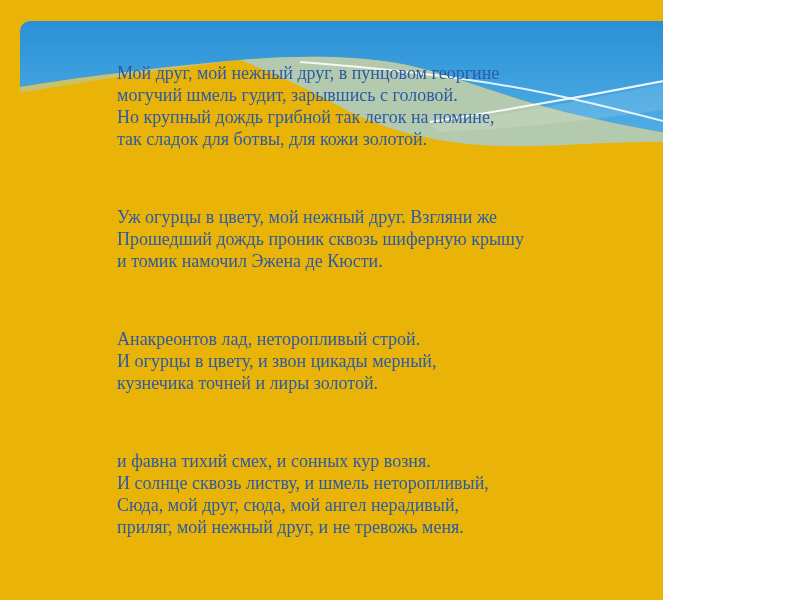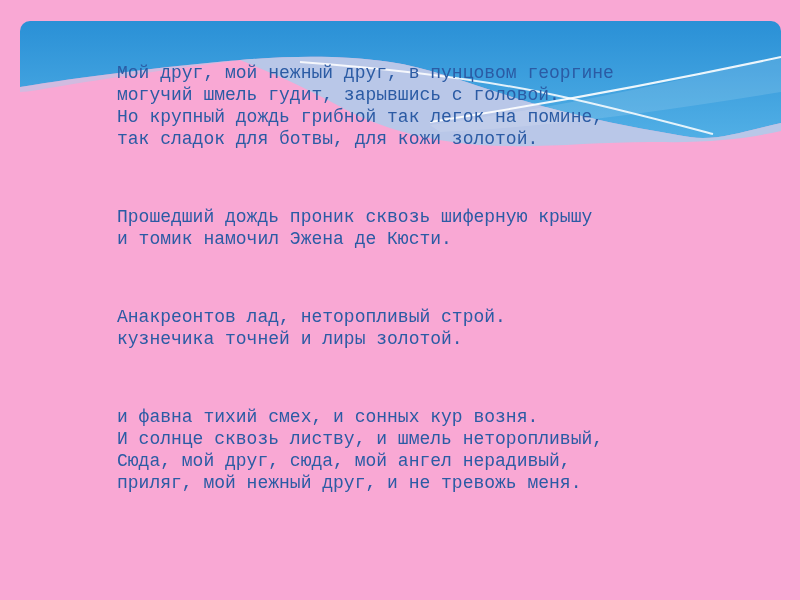--- a/index.html
+++ b/index.html
@@ -2,25 +2,25 @@
 <html><head>
 <meta charset="utf-8">
 <style>
   html, body {
     margin: 0;
     padding: 0;
     background: #ffffff;
   }
   .slide {
     position: relative;
-    width: 800px;
+    width: 663px;
     height: 600px;
-    background: #f9a8d4;
+    background: #eab308;
     overflow: hidden;
-    font-family: Liberation Mono, monospace;
+    font-family: Liberation Serif, serif;
   }
   .banner {
     position: absolute;
     top: 0;
     left: 0;
     display: block;
   }
   .poem {
     position: absolute;
     left: 117px;
@@ -92,25 +92,27 @@
   </svg>
 
   <div class="poem">
     <p>
       <span class="line">Мой друг, мой нежный друг, в пунцовом георгине</span>
       <span class="line">могучий шмель гудит, зарывшись с головой.</span>
       <span class="line">Но крупный дождь грибной так легок на помине,</span>
       <span class="line">так сладок для ботвы, для кожи золотой.</span>
     </p>
     <p>
+      <span class="line">Уж огурцы в цвету, мой нежный друг. Взгляни же</span>
       <span class="line">Прошедший дождь проник сквозь шиферную крышу</span>
       <span class="line">и томик намочил Эжена де Кюсти.</span>
     </p>
     <p>
       <span class="line">Анакреонтов лад, неторопливый строй.</span>
+      <span class="line">И огурцы в цвету, и звон цикады мерный,</span>
       <span class="line">кузнечика точней и лиры золотой.</span>
     </p>
     <p>
       <span class="line">и фавна тихий смех, и сонных кур возня.</span>
       <span class="line">И солнце сквозь листву, и шмель неторопливый,</span>
       <span class="line">Сюда, мой друг, сюда, мой ангел нерадивый,</span>
       <span class="line">приляг, мой нежный друг, и не тревожь меня.</span>
     </p>
   </div>
 

